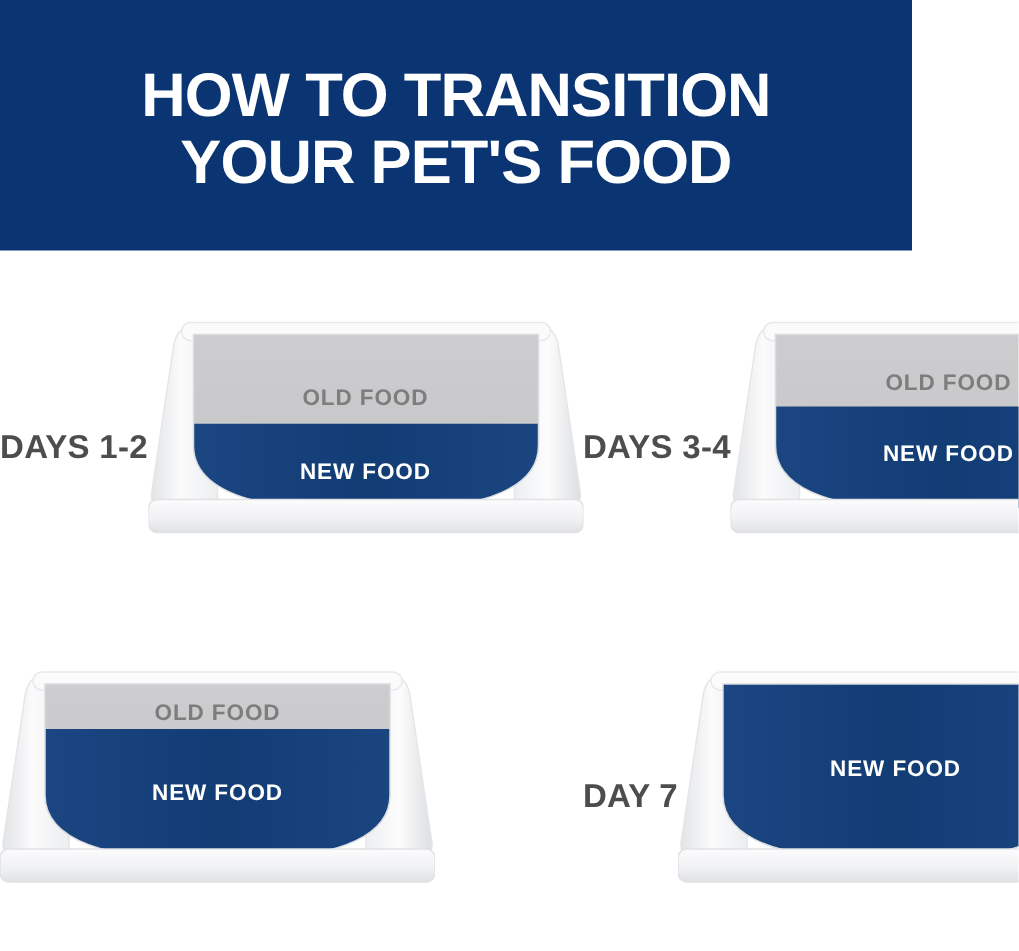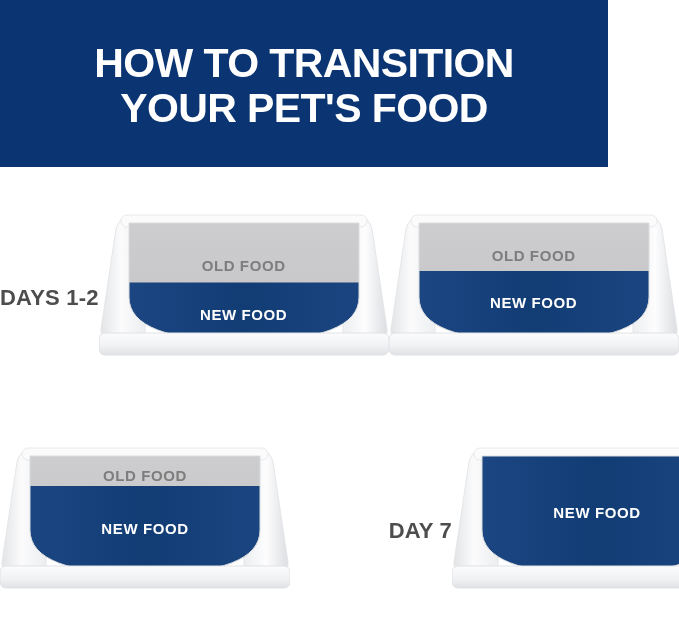--- a/index.html
+++ b/index.html
@@ -161,20 +161,21 @@
         <path d="M30 14 L260 14 L260 88 Q260 132 145 132 Q30 132 30 88 Z" fill="none" stroke="#dadcde" stroke-width="1"></path>
 
         <rect x="0" y="124" width="290" height="22" rx="6" fill="url(#baseG0)" stroke="#e0e2e5" stroke-width="1"></rect>
       </svg>
       <div class="food-label label-old" style="top:48px">OLD FOOD</div>
       <div class="food-label label-new" style="top:97px">NEW FOOD</div>
     </div>
   </div>
 
   <div class="panel">
+    <div class="panel-label">DAYS 3-4</div>
     <div class="bowl-wrap">
       <svg class="bowl-svg" viewBox="0 0 290 160">
         <defs>
           <linearGradient id="sideL1" x1="0" y1="0" x2="1" y2="0">
             <stop offset="0" stop-color="#e2e4e6"></stop>
             <stop offset="0.45" stop-color="#fbfbfc"></stop>
             <stop offset="1" stop-color="#eceef0"></stop>
           </linearGradient>
           <linearGradient id="sideR1" x1="0" y1="0" x2="1" y2="0">
             <stop offset="0" stop-color="#eceef0"></stop>

